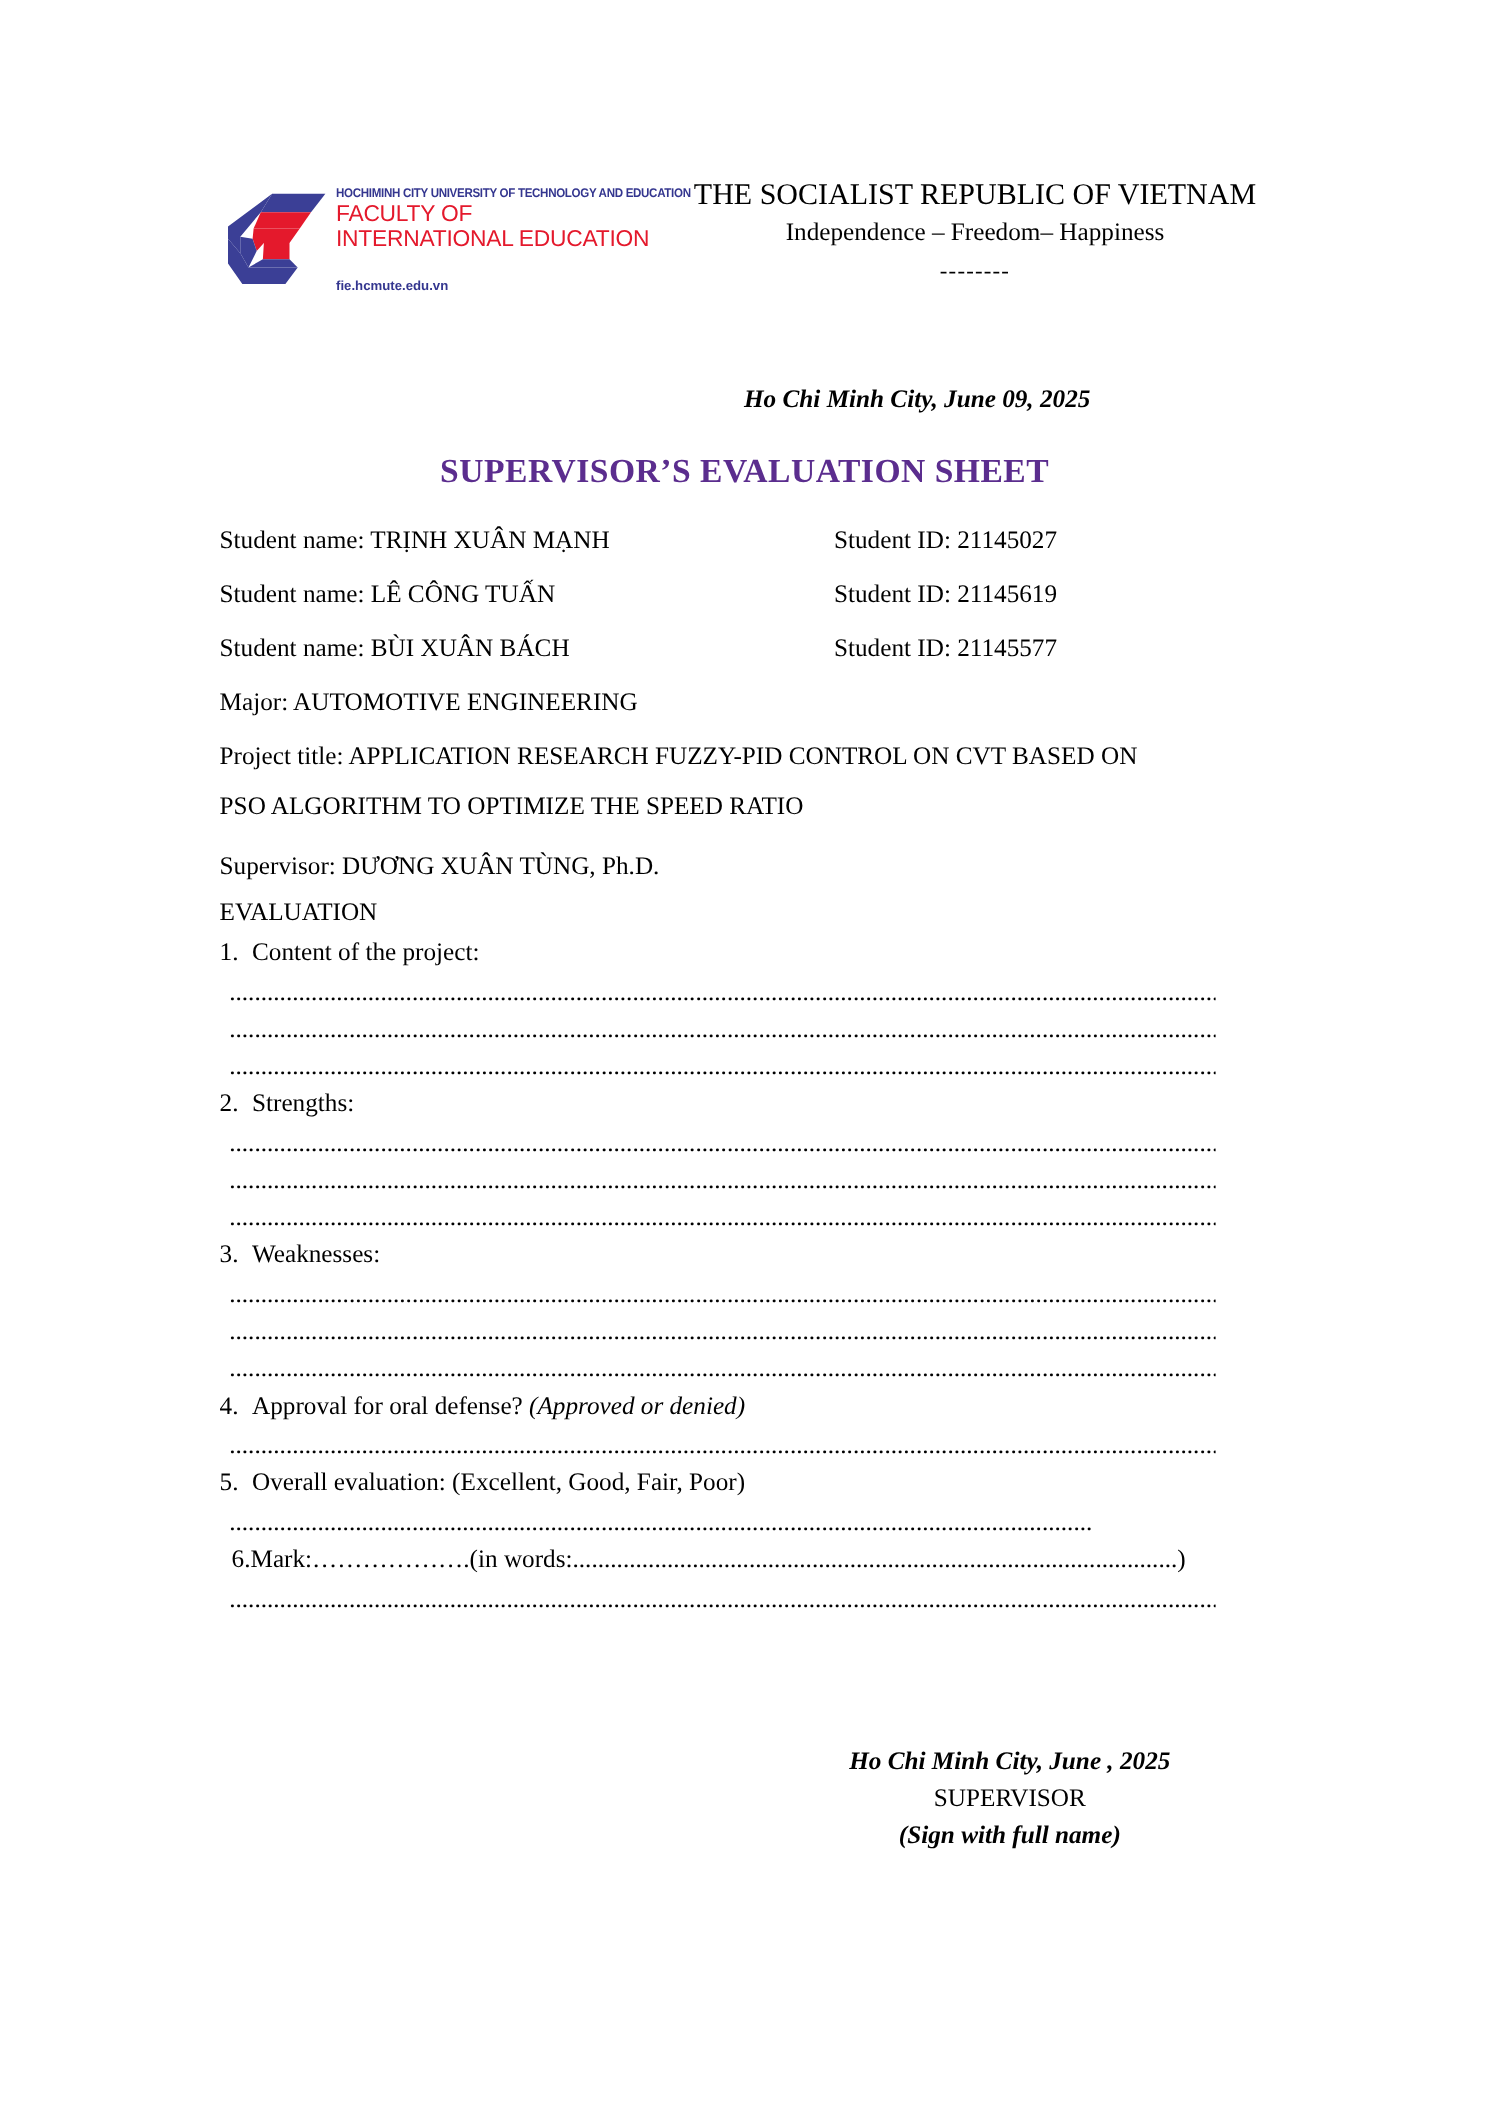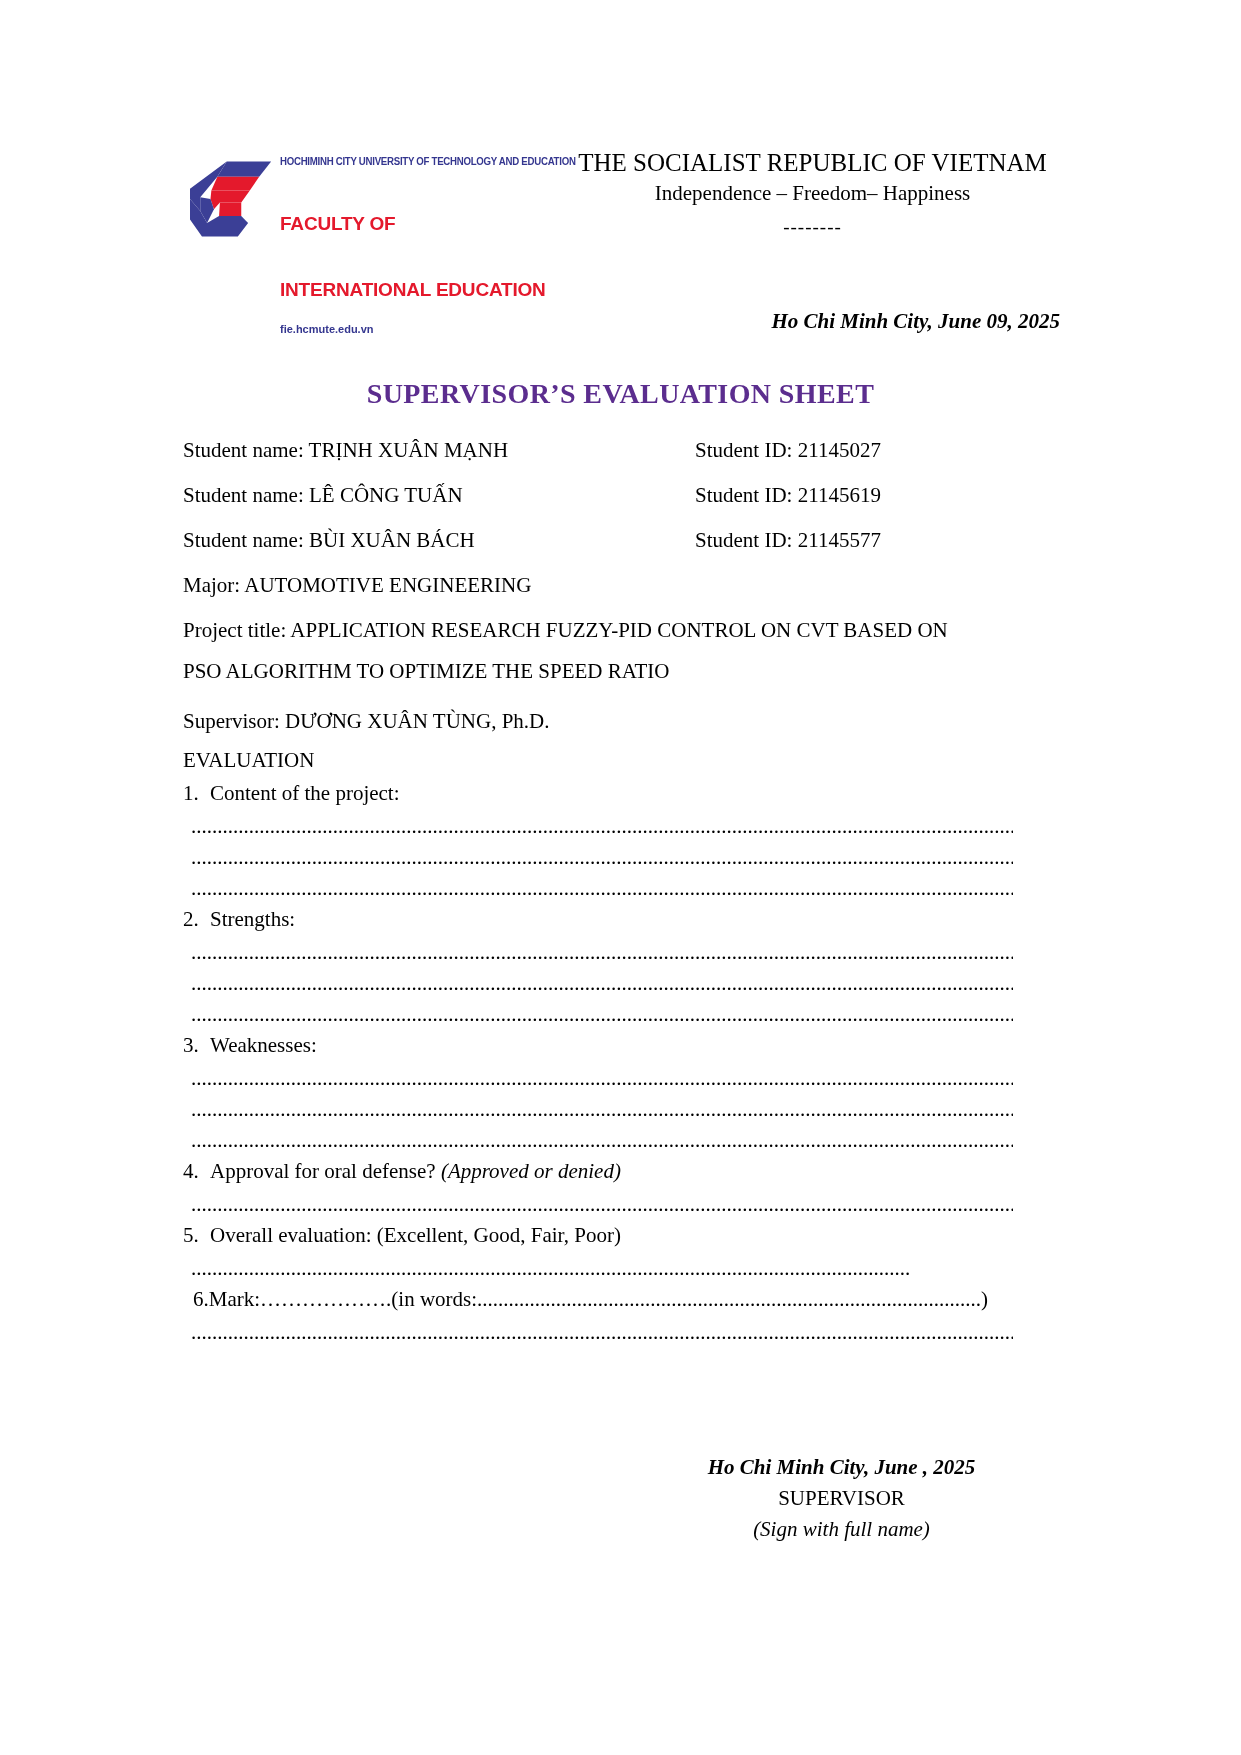--- a/index.html
+++ b/index.html
@@ -61,26 +61,25 @@
     letter-spacing: -0.3px;
     color: #34368f;
     white-space: nowrap;
     transform: scaleX(0.92);
     transform-origin: left center;
     line-height: 13px;
   }
   .logo-line-fac {
     font-family: "Liberation Sans", sans-serif;
     font-size: 19px;
-    font-weight: bold;
+    font-weight: normal;
     color: #e4192c;
     line-height: 21px;
     letter-spacing: -0.2px;
     white-space: nowrap;
-    margin-top: 45px;
   }
   .logo-line-url {
     font-family: "Liberation Sans", sans-serif;
     font-size: 11px;
     font-weight: bold;
     color: #34368f;
     line-height: 16px;
     margin-top: 21px;
   }
 
@@ -106,23 +105,23 @@
     font-size: 19px;
     line-height: 30px;
     letter-spacing: 1px;
     margin-top: 4px;
   }
 
   
   .date-line {
     position: absolute;
     left: 620px;
-    top: 309px;
+    top: 320px;
     width: 440px;
-    text-align: right;
+    text-align: left;
     font-size: 21px;
     font-style: italic;
     font-weight: bold;
     white-space: nowrap;
   }
 
   
   .doc-title {
     position: absolute;
     left: 0px;
@@ -223,21 +222,21 @@
     white-space: nowrap;
   }
   .footer .f-role {
     font-size: 21px;
     font-weight: normal;
     line-height: 31px;
   }
   .footer .f-sign {
     font-size: 21px;
     font-style: italic;
-    font-weight: normal;
+    font-weight: bold;
     line-height: 31px;
   }
 </style>
 </head>
 <body>
 
 <div class="page">
 
   <div class="header">
 

